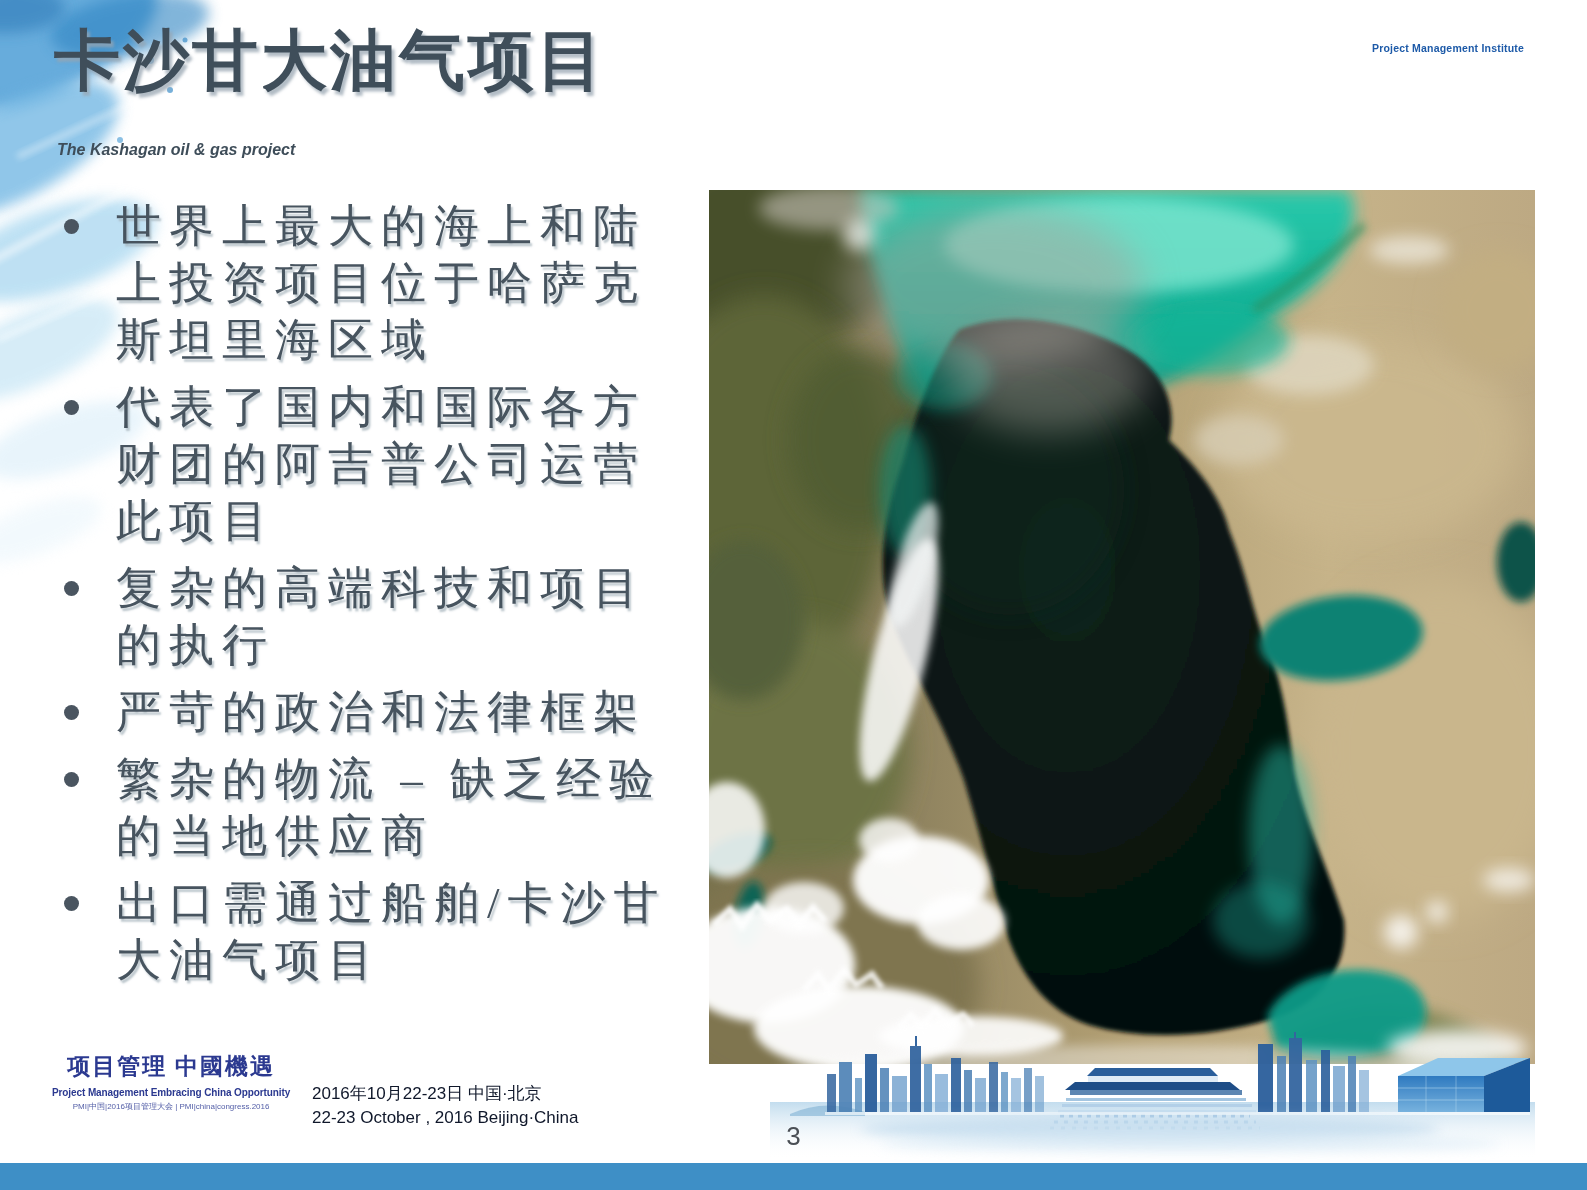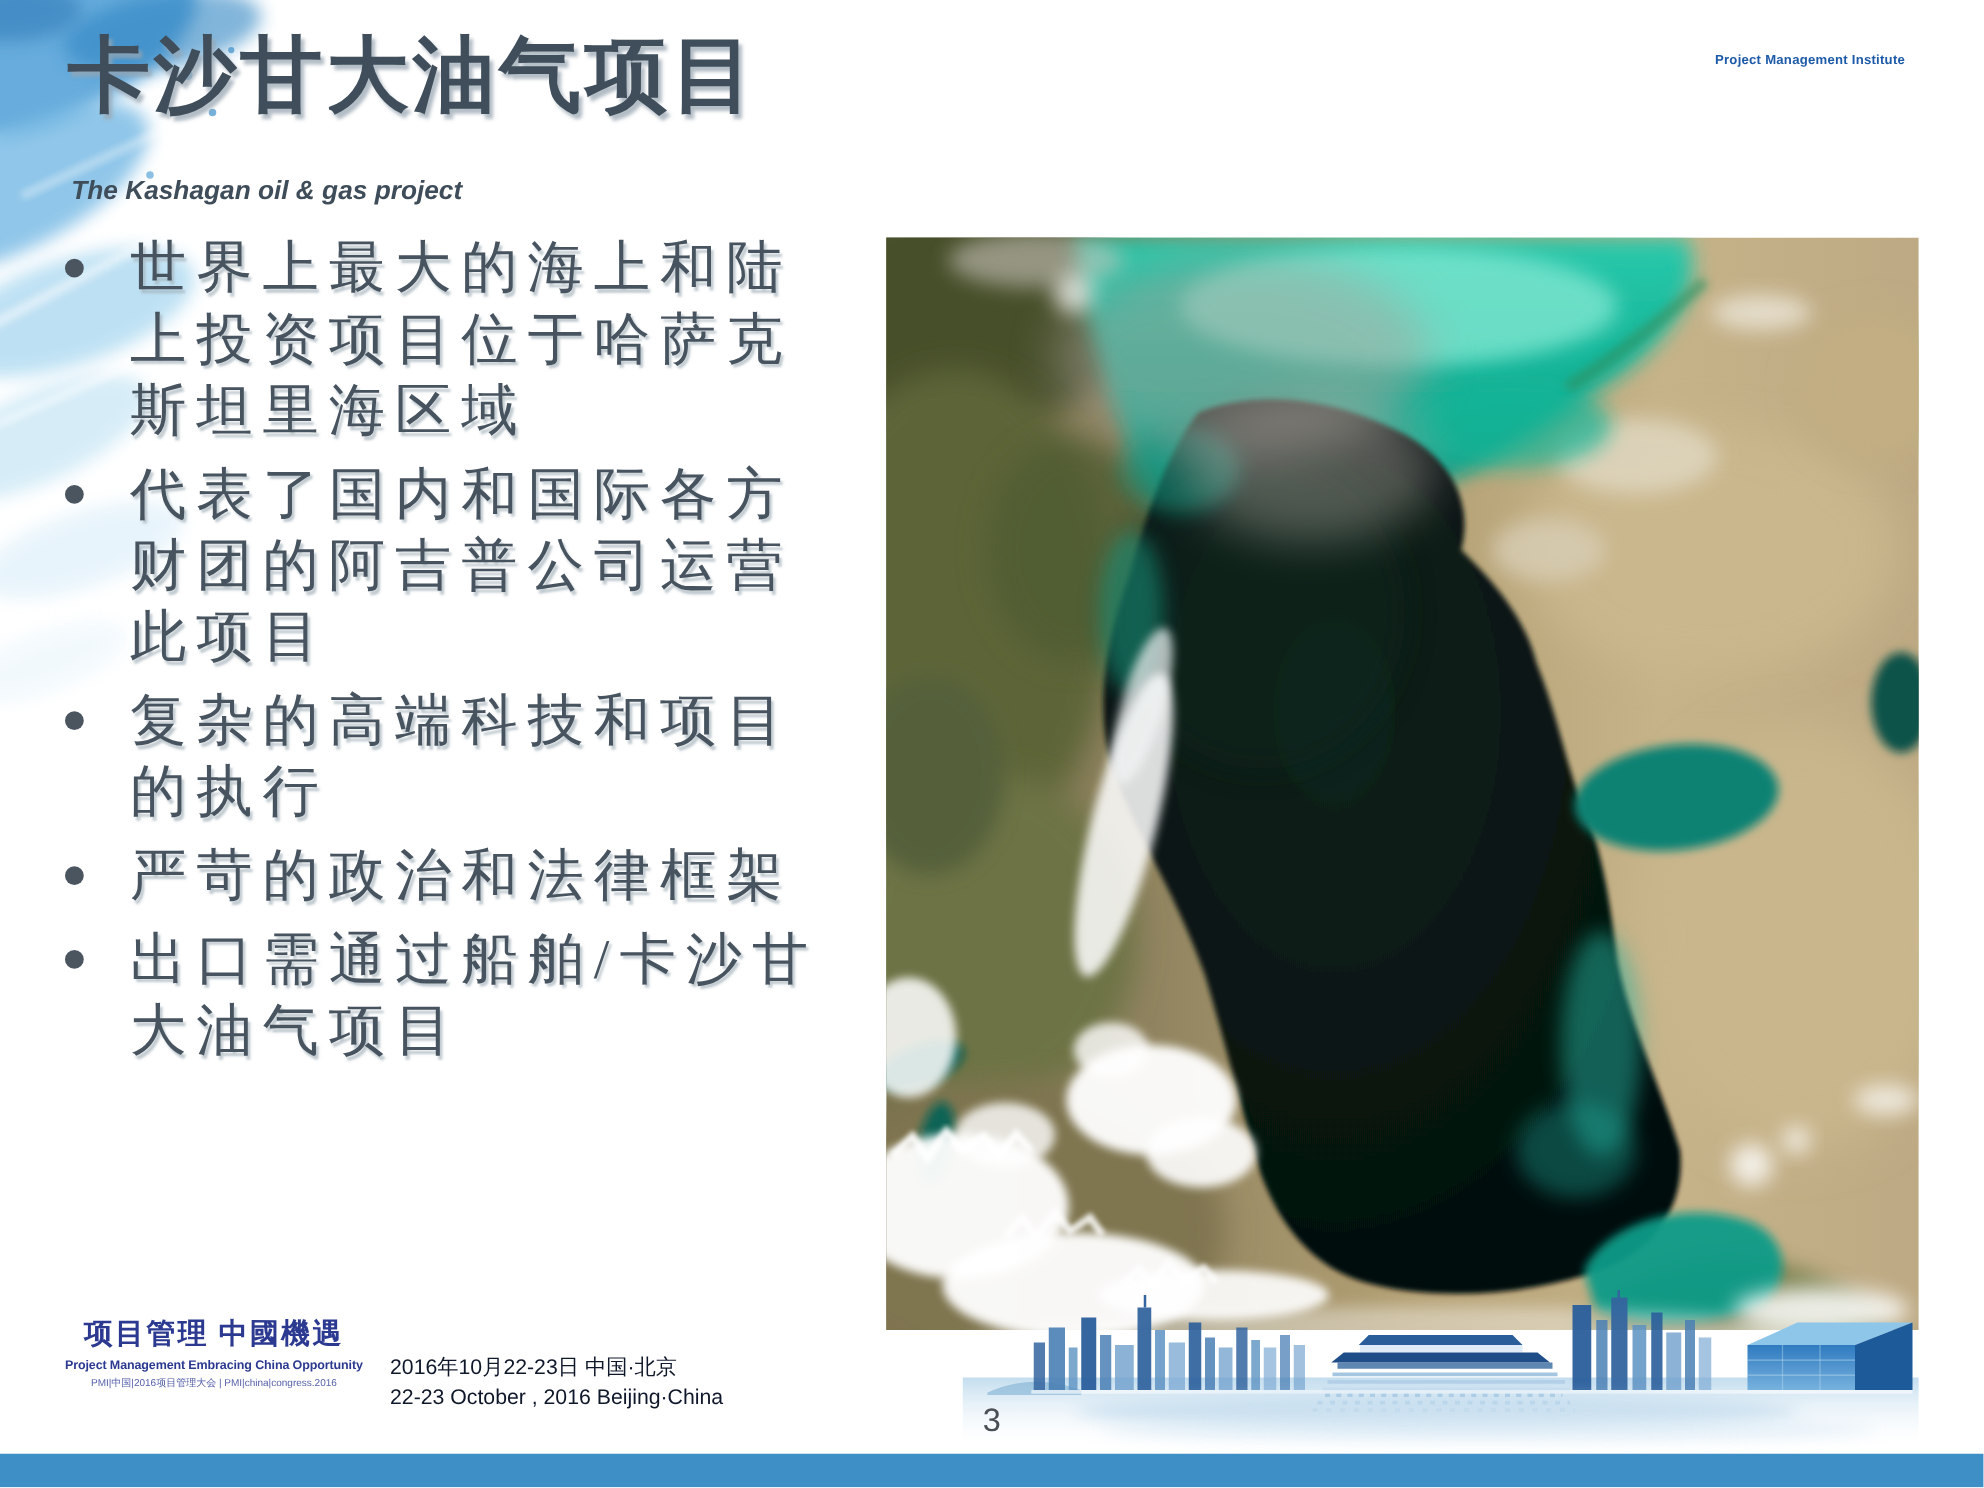--- a/index.html
+++ b/index.html
@@ -6,29 +6,29 @@
   .slide{position:relative;width:1587px;height:1190px;background:#fff;overflow:hidden;
          font-family:"Liberation Sans",sans-serif;}
   
   .wc{position:absolute;left:0;top:0;width:300px;height:620px;}
   
   .title{position:absolute;left:54px;top:18px;margin:0;
          font-family:"Liberation Serif","DejaVu Serif",serif;font-weight:bold;
          font-size:66px;line-height:1.3;color:#3f4e5a;letter-spacing:3px;
          text-shadow:3px 4px 3px rgba(152,166,177,.75);}
   .subtitle{position:absolute;left:57px;top:141px;font-style:italic;font-weight:bold;
-            font-size:21px;color:#3e4d59;}
+            font-size:16px;color:#3e4d59;}
   
   .pmi{position:absolute;left:1372px;top:40px;width:176px;}
   .pmi-row{display:flex;align-items:center;gap:3px;}
   .pmi-text{font-weight:bold;font-style:italic;font-size:41px;color:#1d5aa8;
             letter-spacing:1px;line-height:1;}
   .pmi-cap{font-size:10.5px;font-weight:bold;color:#1d5aa8;margin-top:2px;letter-spacing:.2px;}
   
-  .bullets{position:absolute;left:42px;top:186px;width:640px;list-style:none;margin:0;padding:0;}
+  .bullets{position:absolute;left:42px;top:186px;width:640px;list-style:none;margin:12px;padding:0;}
   .bullets li{position:relative;width:565px;padding-left:62px;margin:0 0 10px 0;
       font-family:"Liberation Serif","DejaVu Serif",serif;
       font-size:45px;line-height:57px;letter-spacing:8px;color:#47545f;
       text-shadow:2px 3px 2px rgba(163,176,185,.7);}
   .dot{position:absolute;left:10px;top:21px;width:15px;height:15px;border-radius:50%;
        background:#4a5560;}
   
   .sat{position:absolute;left:709px;top:190px;width:826px;height:874px;margin:0;}
   .sat svg{display:block;width:100%;height:100%;}
   
@@ -80,20 +80,21 @@
 
   <div class="pmi">
     <div class="pmi-cap">Project Management Institute</div>
   </div>
 
   <ul class="bullets">
     <li><span class="dot"></span><span>世界上最大的海上和陆上投资项目位于哈萨克斯坦里海区域</span></li>
     <li><span class="dot"></span><span>代表了国内和国际各方财团的阿吉普公司运营此项目</span></li>
     <li><span class="dot"></span><span>复杂的高端科技和项目的执行</span></li>
     <li><span class="dot"></span><span>严苛的政治和法律框架</span></li>
+    <li><span class="dot"></span><span>繁杂的物流 – 缺乏经验的当地供应商</span></li>
     <li><span class="dot"></span><span>出口需通过船舶/卡沙甘大油气项目</span></li>
   </ul>
 
   <figure class="sat" aria-label="Caspian Sea satellite view">
     <svg viewBox="0 0 826 874" preserveAspectRatio="none">
       <defs>
         <linearGradient id="landG" x1="0" y1="0" x2="1" y2="0">
           <stop offset="0" stop-color="#77714c"></stop>
             <stop offset=".25" stop-color="#8f835f"></stop>
           <stop offset=".5" stop-color="#b3a074"></stop>

